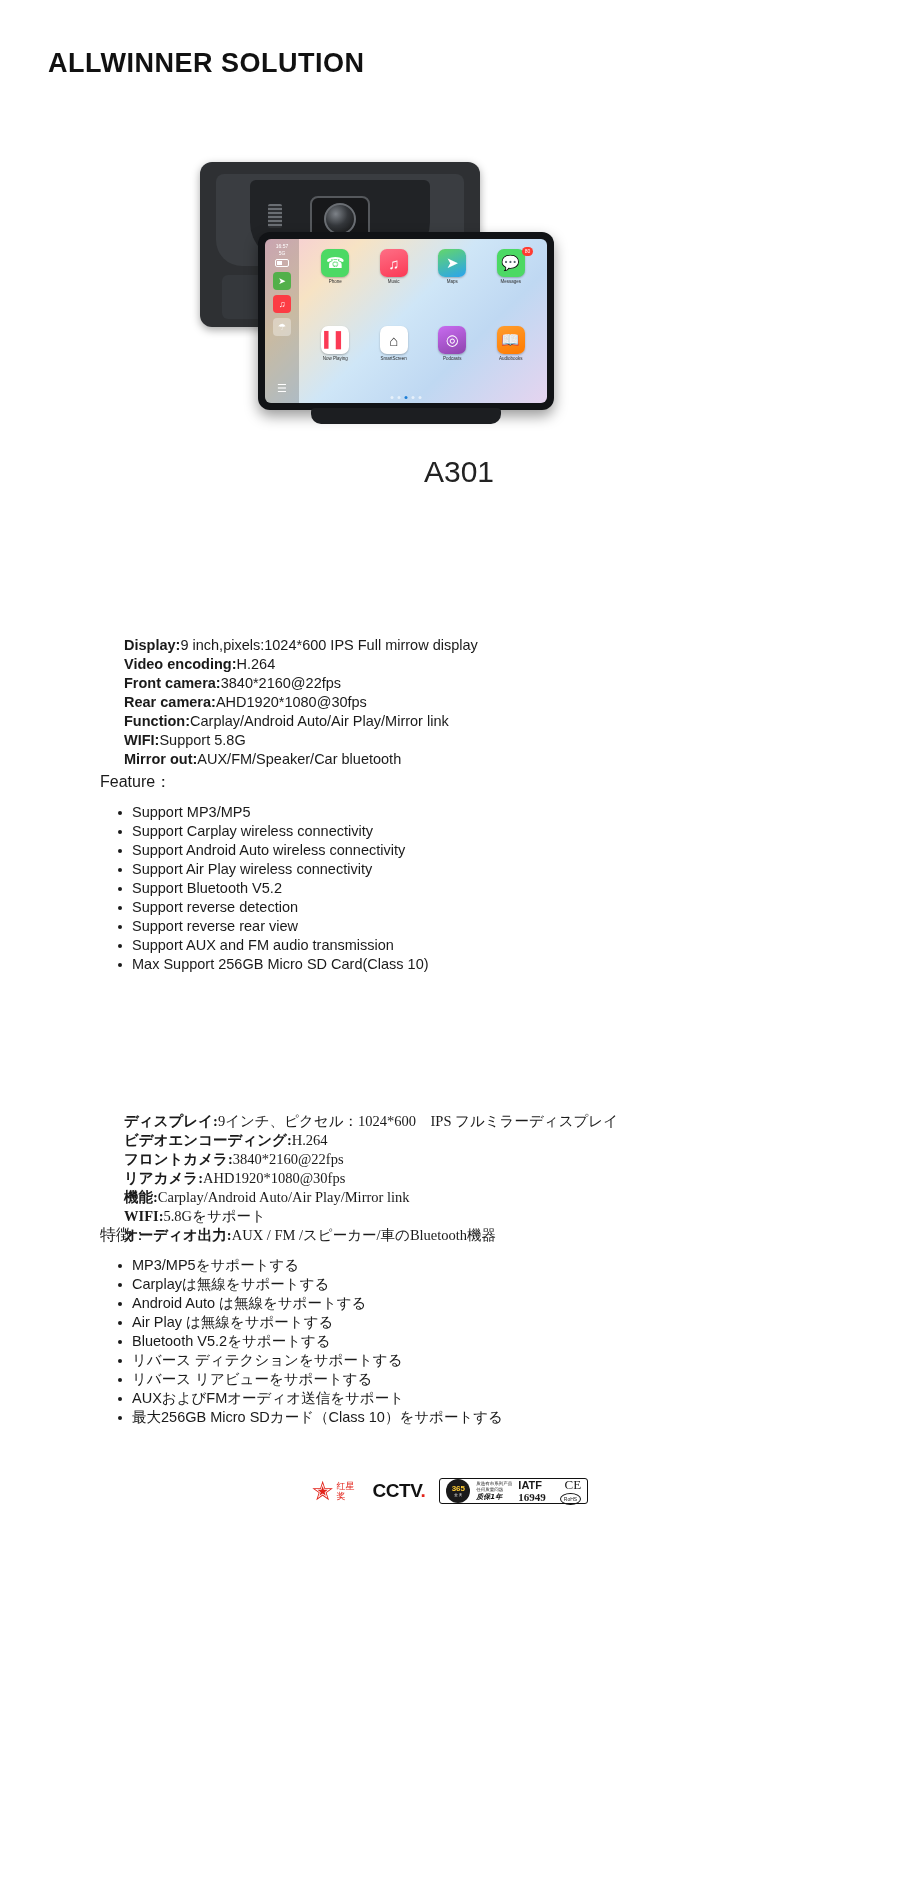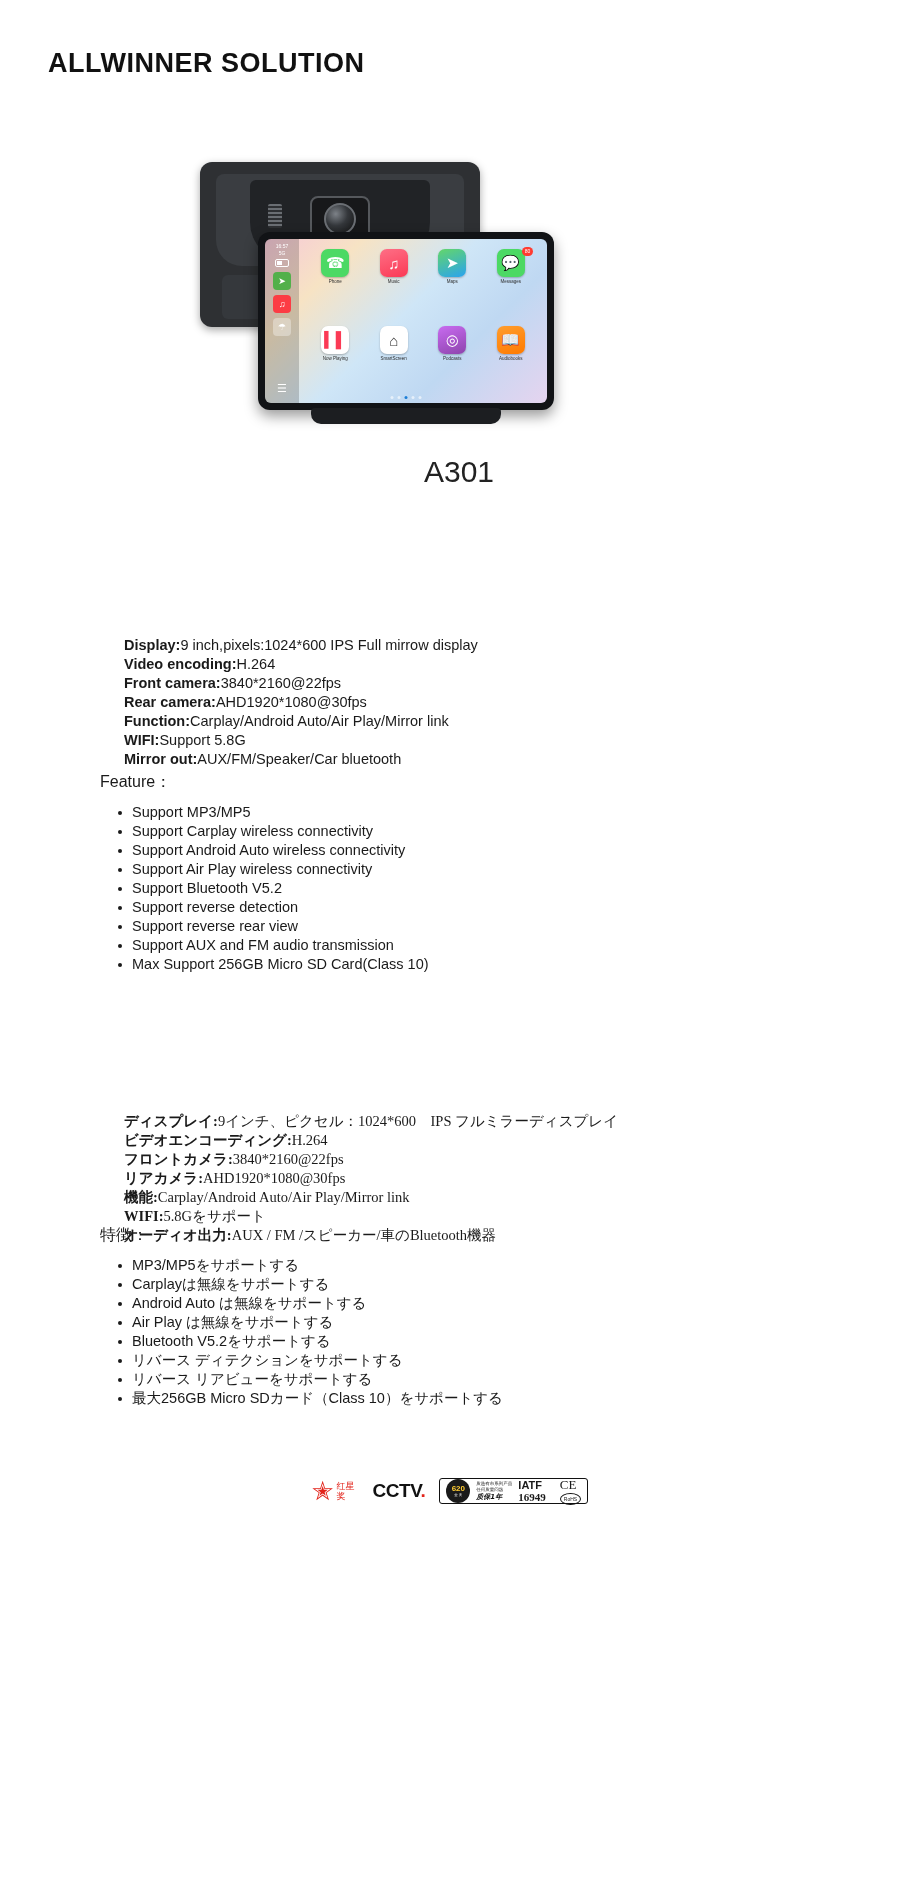--- a/index.html
+++ b/index.html
@@ -418,21 +418,21 @@
     line-height: 13px;
   }
   .rohs {
     border: 1px solid #111;
     border-radius: 50%;
     font-size: 5px;
     padding: 2px 3px;
     line-height: 6px;
     margin-top: 2px;
   }
-  .ce-col { display:flex; flex-direction: column; align-items:flex-start; justify-content:center;margin-left:8px; }
+  .ce-col { display:flex; flex-direction: column; align-items:flex-end; justify-content:center;margin-left:8px; }
 </style>
 </head>
 <body>
 
 <div class="brand-title">ALLWINNER SOLUTION</div>
 
 <div class="product-stage">
 
   <div class="rear-unit">
     <div class="rear-unit-face">
@@ -544,37 +544,38 @@
 
 <div class="feature-head jp">特徴：</div>
 <ul class="feature-list jp">
   <li>MP3/MP5をサポートする</li>
   <li>Carplayは無線をサポートする</li>
   <li>Android Auto は無線をサポートする</li>
   <li>Air Play は無線をサポートする</li>
   <li>Bluetooth V5.2をサポートする</li>
   <li>リバース ディテクションをサポートする</li>
   <li>リバース リアビューをサポートする</li>
+  <li>AUXおよびFMオーディオ送信をサポート</li>
   <li>最大256GB Micro SDカード（Class 10）をサポートする</li>
 </ul>
 
 <div class="certs">
 
   <div class="cert-red-star">
     <span class="star-glyph">✭</span>
     <span class="cn">红星奖</span>
   </div>
 
   <div class="cctv">
     <span>CCTV</span><span class="dot-red">.</span>
   </div>
 
   <div class="cert-box">
     <div class="seal">
-      <span class="big">620</span>
+      <span class="big">365</span>
       <span class="small">全 天</span>
     </div>
     <div class="cert-cn-lines">
       <span>质造有市系列产品</span>
       <span>任何质量问题</span>
       <span class="bold">质保1年</span>
     </div>
     <div class="iatf">
       <span class="t1">IATF</span>
       <span class="t2">16949</span>

